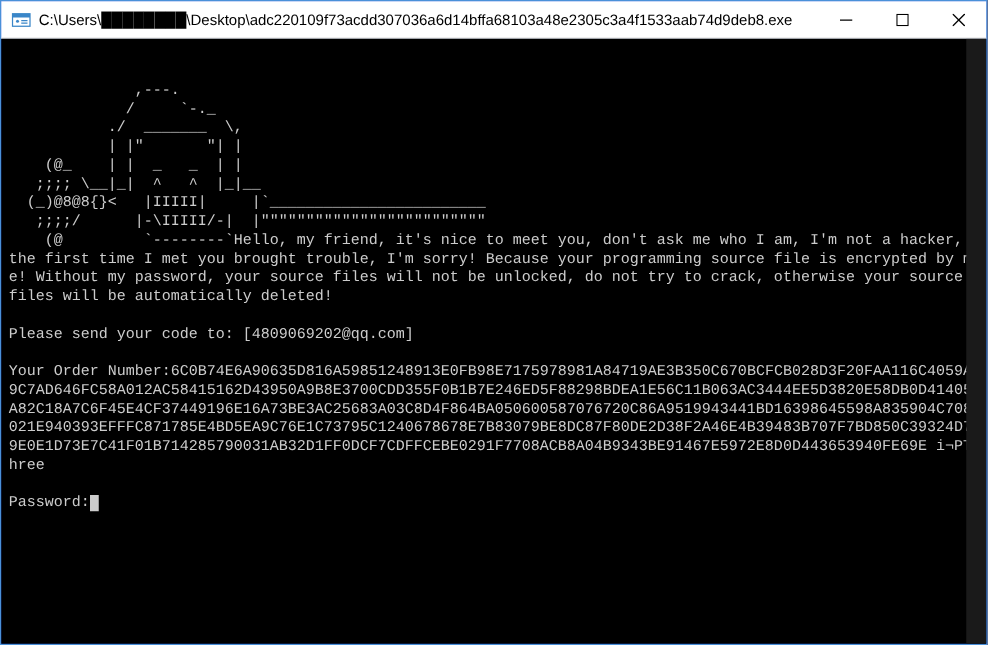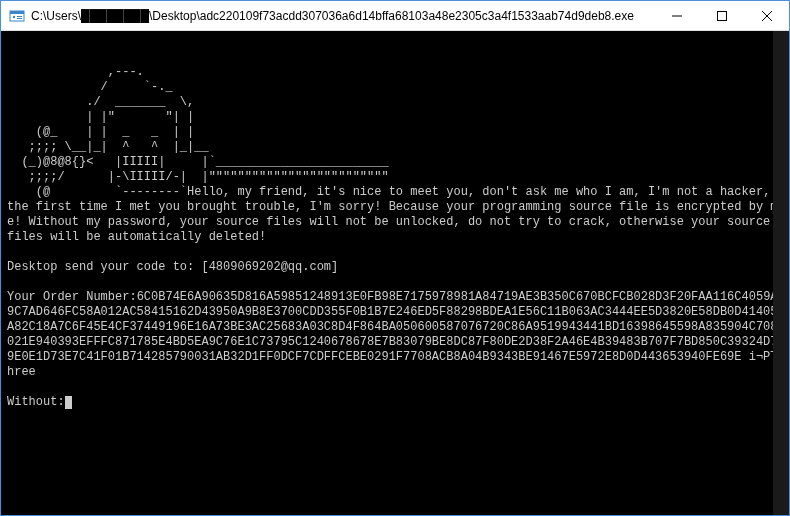--- a/index.html
+++ b/index.html
@@ -132,19 +132,19 @@
 <span class="ascii-art">              ,---.
              /     `-._
            ./  _______  \,
            | |"       "| |
     (@_    | |  _   _  | |
    ;;;; \__|_|  ^   ^  |_|__
   (_)@8@8{}&lt;   |IIIII|     |`________________________
    ;;;;/      |-\IIIII/-|  |"""""""""""""""""""""""""
     (@         `--------`</span><span class="msg-wrap">Hello, my friend, it's nice to meet you, don't ask me who I am, I'm not a hacker, the first time I met you brought trouble, I'm sorry! Because your programming source file is encrypted by me! Without my password, your source files will not be unlocked, do not try to crack, otherwise your source files will be automatically deleted!</span>
 
-<span class="msg-wrap"><span>Desktop send your code to: </span><span>[4809069202@qq.com]</span></span>
+<span class="msg-wrap"><span>Please send your code to: </span><span>[4809069202@qq.com]</span></span>
 
 <span class="msg-wrap"><span>Your Order Number:</span><span>6C0B74E6A90635D816A59851248913E0FB98E7175978981A84719AE3B350C670BCFCB028D3F20FAA116C4059A9C7AD646FC58A012AC58415162D43950A9B8E3700CDD355F0B1B7E246ED5F88298BDEA1E56C11B063AC3444EE5D3820E58DB0D41405A82C18A7C6F45E4CF37449196E16A73BE3AC25683A03C8D4F864BA050600587076720C86A9519943441BD16398645598A835904C708021E940393EFFFC871785E4BD5EA9C76E1C73795C1240678678E7B83079BE8DC87F80DE2D38F2A46E4B39483B707F7BD850C39324D79E0E1D73E7C41F01B714285790031AB32D1FF0DCF7CDFFCEBE0291F7708ACB8A04B9343BE91467E5972E8D0D443653940FE69E i¬PThree</span></span>
 
-<span>Without:</span><span class="cursor"></span>
+<span>Password:</span><span class="cursor"></span>
   </div>
 </div>
 
 </body></html>

